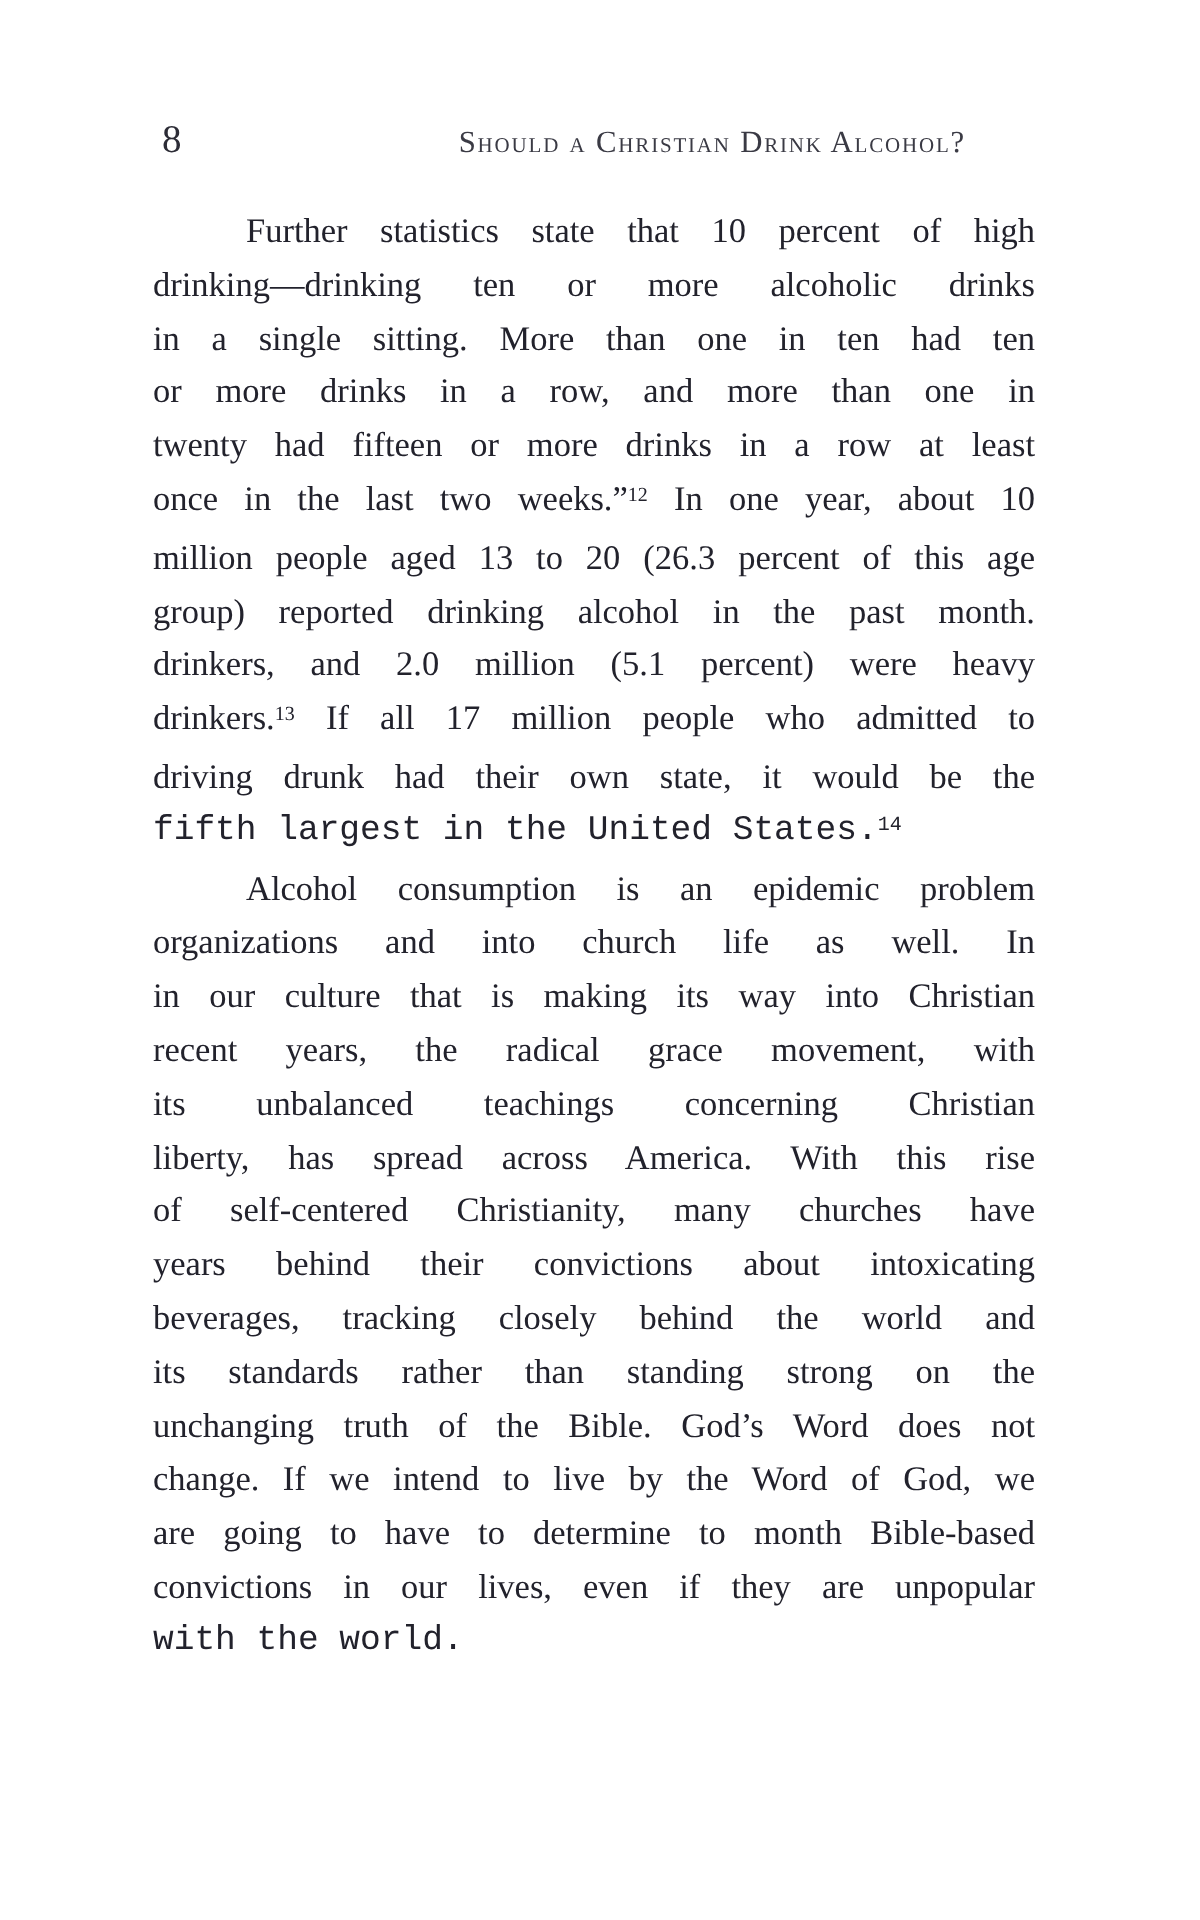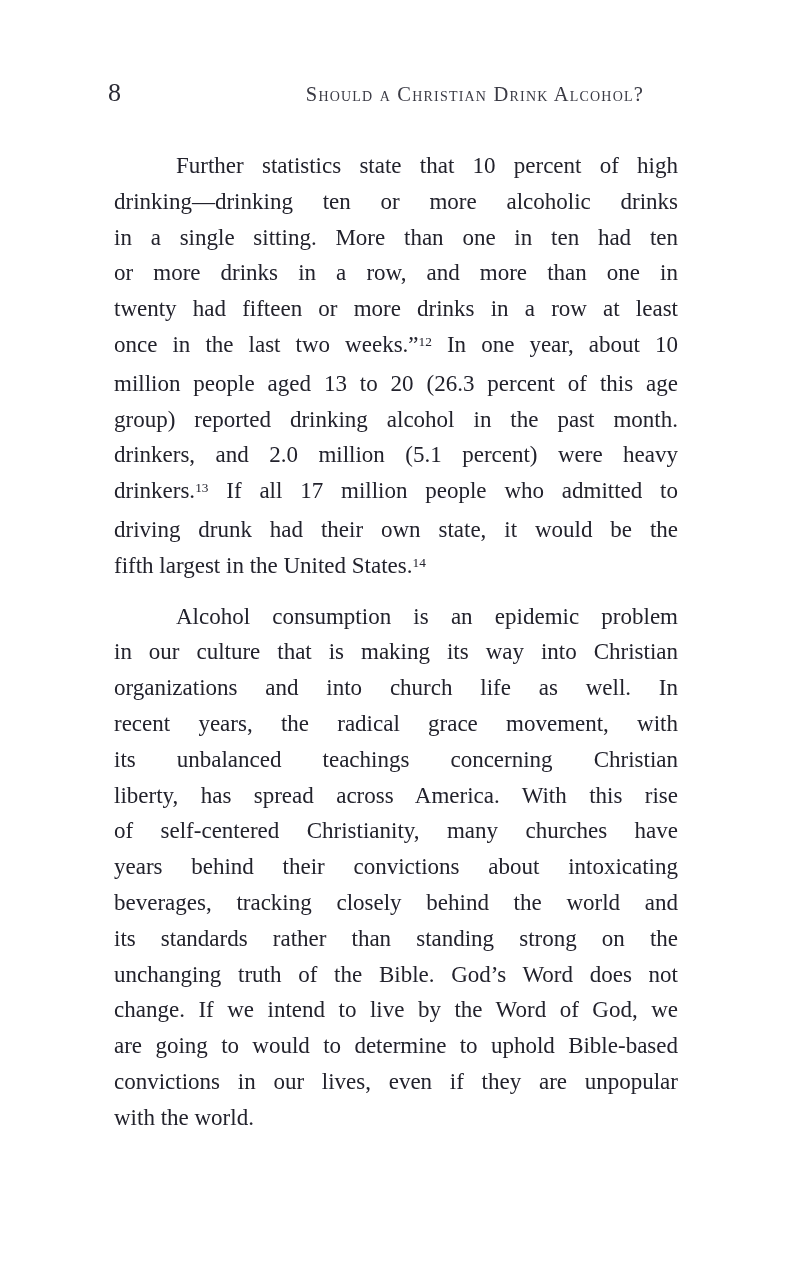--- a/index.html
+++ b/index.html
@@ -42,29 +42,29 @@
   }
   .head-spacer { width: 46px; }
   .body-text {
     position: absolute;
     top: 136px; left: 102px; width: 588px;
     font-size: 23px;
     line-height: 35.8px;
     color: var(--body-text);
     font-feature-settings: "onum" 1;
   }
-  .paragraph { margin: 12px; }
+  .paragraph { margin: 0; }
   .line {
     text-align: justify;
     text-align-last: justify;
     text-justify: inter-word;
     white-space: normal;
   }
   .line.indent { text-indent: 62px; }
-  .line.para-last { text-align-last: left; }
+  .line.para-last { text-align-last: left; font-family: Liberation Mono, monospace; }
   .sup {
     position: relative;
     top: -0.45em;
     font-size: 0.58em;
     letter-spacing: 0;
   }
 </style>
 </head>
 <body>
 
@@ -84,29 +84,29 @@
         <div class="line">once in the last two weeks.”<span class="sup">12</span> In one year, about 10</div>
         <div class="line">million people aged 13 to 20 (26.3 percent of this age</div>
         <div class="line">group) reported drinking alcohol in the past month.</div>
         <div class="line">drinkers, and 2.0 million (5.1 percent) were heavy</div>
         <div class="line">drinkers.<span class="sup">13</span> If all 17 million people who admitted to</div>
         <div class="line">driving drunk had their own state, it would be the</div>
         <div class="line para-last">fifth largest in the United States.<span class="sup">14</span></div>
       </div>
       <div class="paragraph">
         <div class="line indent">Alcohol consumption is an epidemic problem</div>
+        <div class="line">organizations and into church life as well. In</div>
         <div class="line">in our culture that is making its way into Christian</div>
-        <div class="line">organizations and into church life as well. In</div>
         <div class="line">recent years, the radical grace movement, with</div>
         <div class="line">its unbalanced teachings concerning Christian</div>
         <div class="line">liberty, has spread across America. With this rise</div>
         <div class="line">of self-centered Christianity, many churches have</div>
         <div class="line">years behind their convictions about intoxicating</div>
         <div class="line">beverages, tracking closely behind the world and</div>
         <div class="line">its standards rather than standing strong on the</div>
         <div class="line">unchanging truth of the Bible. God’s Word does not</div>
         <div class="line">change. If we intend to live by the Word of God, we</div>
-        <div class="line">are going to would to determine to uphold Bible-based</div>
+        <div class="line">are going to have to determine to month Bible-based</div>
         <div class="line">convictions in our lives, even if they are unpopular</div>
         <div class="line para-last">with the world.</div>
       </div>
     </main>
 </div>
 
 </body></html>

